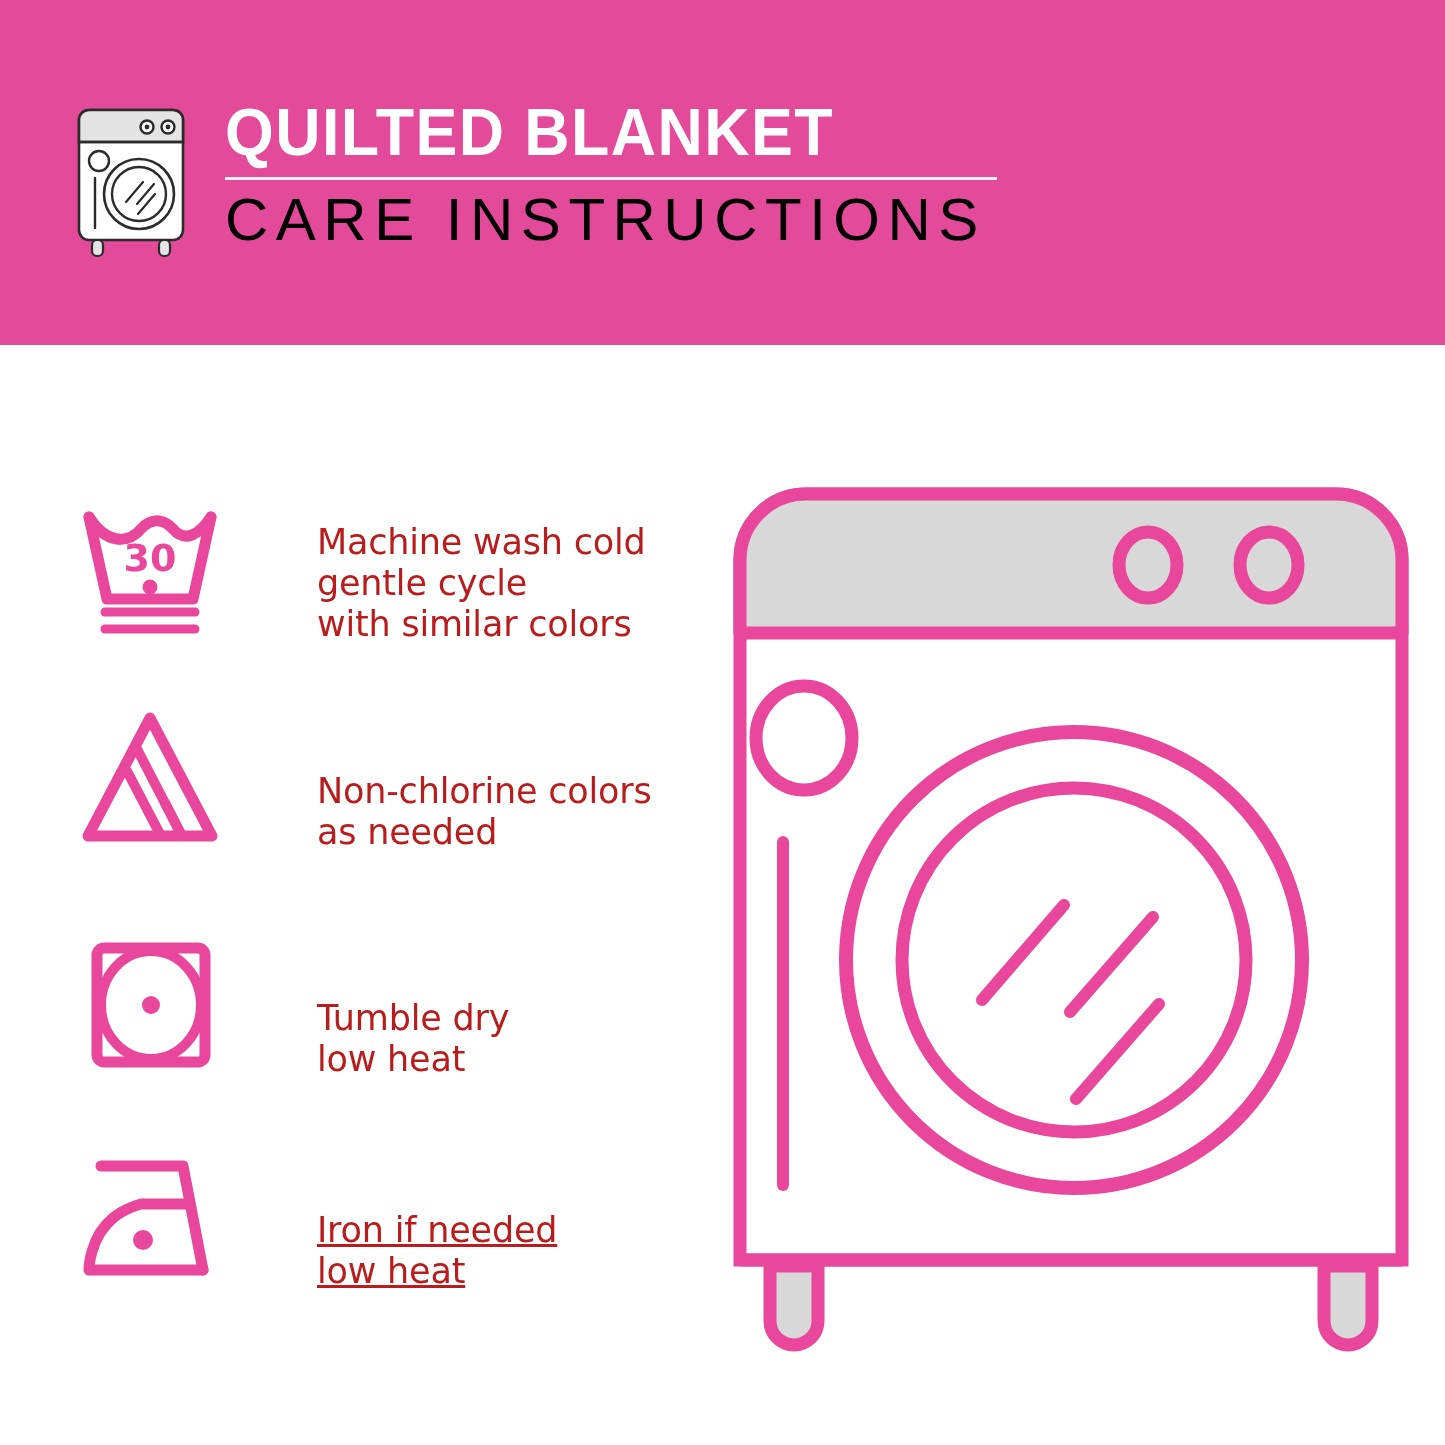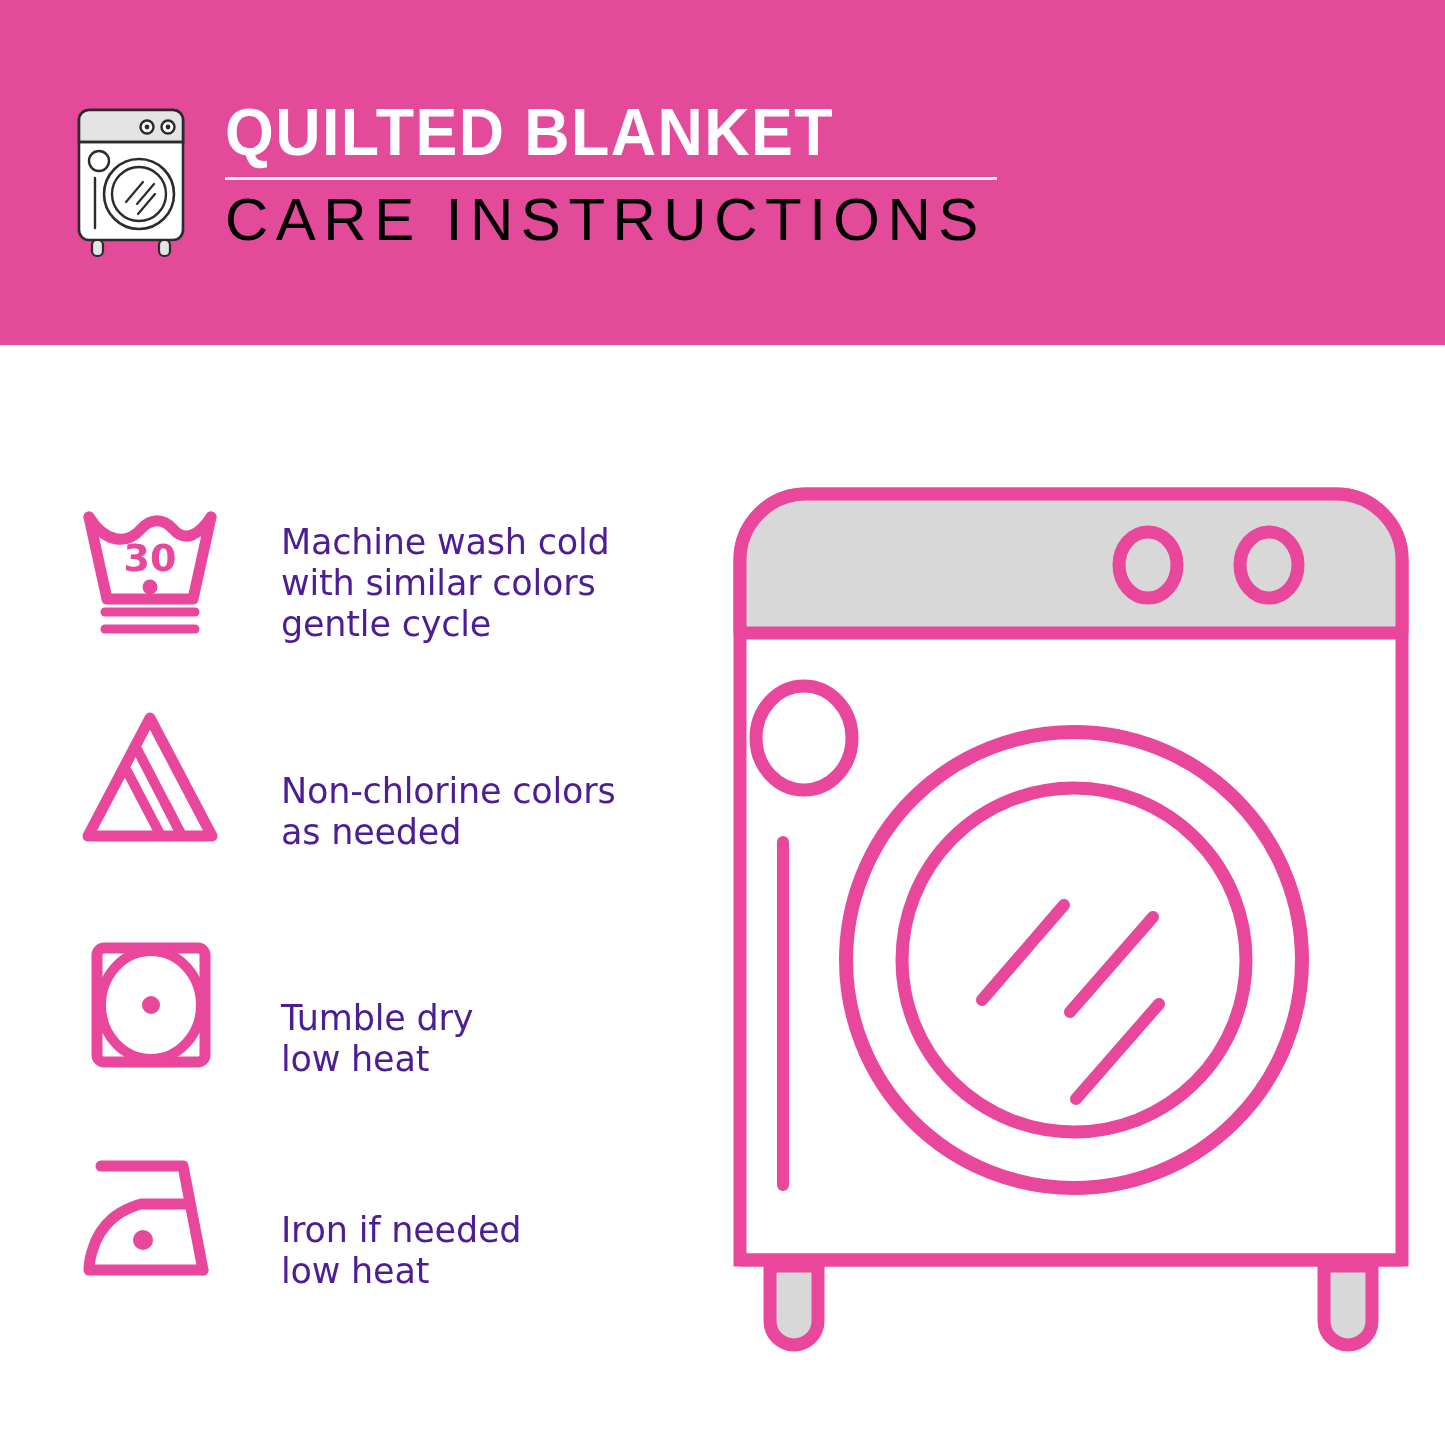--- a/index.html
+++ b/index.html
@@ -100,33 +100,33 @@
 
   .care-symbol {
     flex: 0 0 175px;
     width: 175px;
     height: 150px;
     display: flex;
     align-items: center;
     justify-content: center;
   }
   .care-text {
-    margin-left: 44px;
-    color: #4c1d95;
+    margin-left: 80px;
+    color: #b91c1c;
     font-family: "DejaVu Sans", sans-serif;
     font-size: 35px;
     line-height: 41px;
     letter-spacing: -0.2px;
     font-weight: 400;
     padding-top: 8px;
   }
   .care-row.r0 .care-text { padding-top: 4px; }
   .care-row.r1 .care-text { padding-top: 26px; }
   .care-row.r2 .care-text { padding-top: 26px; }
-  .care-row.r3 .care-text { padding-top: 28px; }
+  .care-row.r3 .care-text { padding-top: 28px; text-decoration: underline; }
   .care-text .ln { display: block; white-space: nowrap; }
 
   
   .machine-wrap {
     position: absolute;
     left: 726px;
     top: 480px;
     width: 690px;
     height: 890px;
   }
@@ -189,22 +189,22 @@
           <line x1="30" y1="117" x2="120" y2="117" stroke="#e8479c" stroke-width="9" stroke-linecap="round"></line>
           <line x1="30" y1="134" x2="120" y2="134" stroke="#e8479c" stroke-width="9" stroke-linecap="round"></line>
 
           <text x="75" y="76" text-anchor="middle" font-family="DejaVu Sans, sans-serif" font-size="38" font-weight="bold" fill="#e8479c">30</text>
 
           <circle cx="75" cy="92" r="7.5" fill="#e8479c"></circle>
         </svg>
       </div>
       <div class="care-text">
         <span class="ln">Machine wash cold</span>
+        <span class="ln">gentle cycle</span>
         <span class="ln">with similar colors</span>
-        <span class="ln">gentle cycle</span>
       </div>
     </div>
 
     <div class="care-row r1">
       <div class="care-symbol">
         <svg viewBox="0 0 150 150" width="150" height="150">
           <path d="M75 15 L137 133 L13 133 Z" fill="none" stroke="#e8479c" stroke-width="11" stroke-linejoin="round"></path>
           <line x1="62" y1="46" x2="107" y2="133" stroke="#e8479c" stroke-width="10" stroke-linecap="round"></line>
           <line x1="90" y1="100" x2="107" y2="133" stroke="#e8479c" stroke-width="10" stroke-linecap="round"></line>
           <line x1="62" y1="46" x2="37" y2="94" stroke="#e8479c" stroke-width="0"></line>

